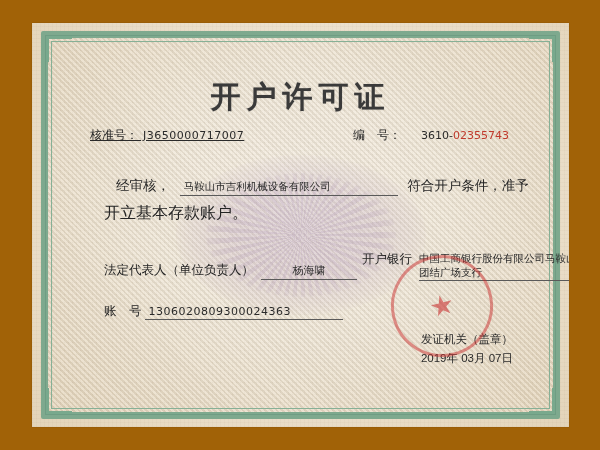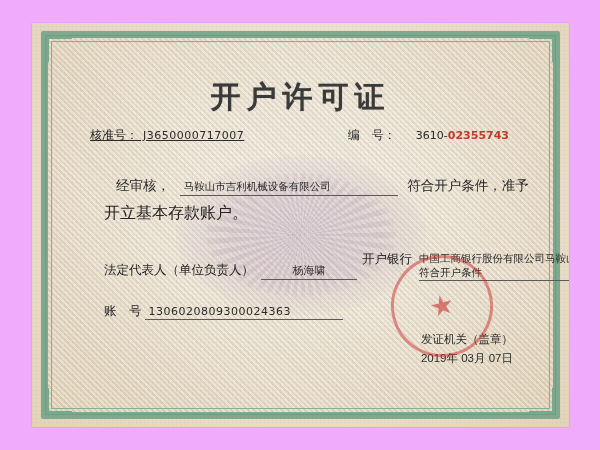--- a/index.html
+++ b/index.html
@@ -10,21 +10,21 @@
     width: 600px;
     height: 450px;
     background: #ffffff;
     font-family: "Liberation Sans", sans-serif;
     overflow: hidden;
   }
   #page {
     position: relative;
     width: 600px;
     height: 450px;
-    background: #f0abfc;
+    background: #a16207;
   }
   
   .cert {
     position: absolute;
     left: 32px;
     top: 23px;
     width: 537px;
     height: 404px;
     background:
       radial-gradient(ellipse at 50% 45%, #f3ece0 0%, #efe6d6 40%, #e9dcc6 72%, #e3d4b9 100%);
@@ -141,21 +141,21 @@
   .value {
     font-family: "DejaVu Sans", "Liberation Sans", sans-serif;
     font-size: 11px;
     color: #2a2a2a;
   }
   .value.small {
     font-size: 10.5px;
   }
   .red {
     color: #c0392b;
-    font-weight: bold;
+    font-weight: normal;
   }
   .underline {
     display: inline-block;
     border-bottom: 1px solid #5a5a5a;
     padding: 0 4px 1px 4px;
     min-width: 40px;
     text-align: center;
   }
   .underline.left {
     text-align: left;
@@ -247,21 +247,21 @@
 
       <div class="row" style="left: 42px; top: 211px;">
         <span class="label" style="font-size:12.5px;">法定代表人（单位负责人）</span>
         <span class="value underline" style="min-width:88px; margin-left:4px;">杨海啸</span>
       </div>
 
       <div class="row" style="left: 300px; top: 200px;">
         <span class="label" style="font-size:12.5px; vertical-align: top;">开户银行</span>
         <span style="display:inline-block; vertical-align:top; margin-left:4px; border-bottom:1px solid #5a5a5a; padding-bottom:1px;">
           <span class="value small" style="display:block; line-height:1.35;">中国工商银行股份有限公司马鞍山</span>
-          <span class="value small" style="display:block; line-height:1.35;">符合开户条件</span>
+          <span class="value small" style="display:block; line-height:1.35;">团结广场支行</span>
         </span>
       </div>
 
       <div class="row" style="left: 42px; top: 252px;">
         <span class="label" style="font-size:12.5px;">账　号</span>
         <span class="value underline left" style="min-width:190px; margin-left:0; letter-spacing:0.5px;">1306020809300024363</span>
       </div>
 
       <div class="issuer">
         <div>发证机关（盖章）</div>

